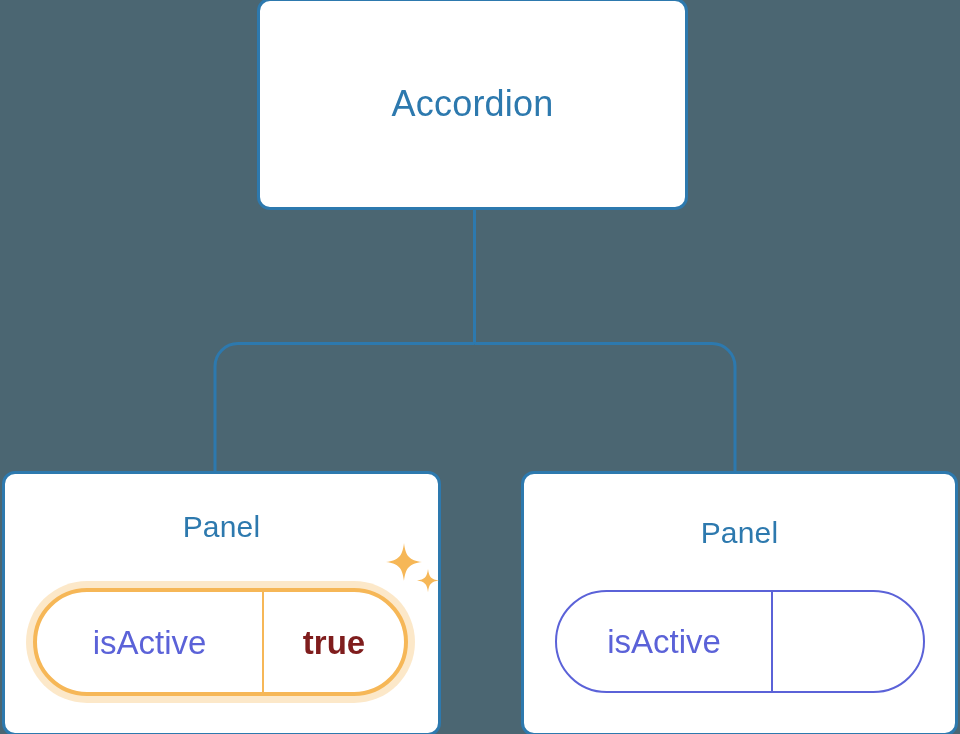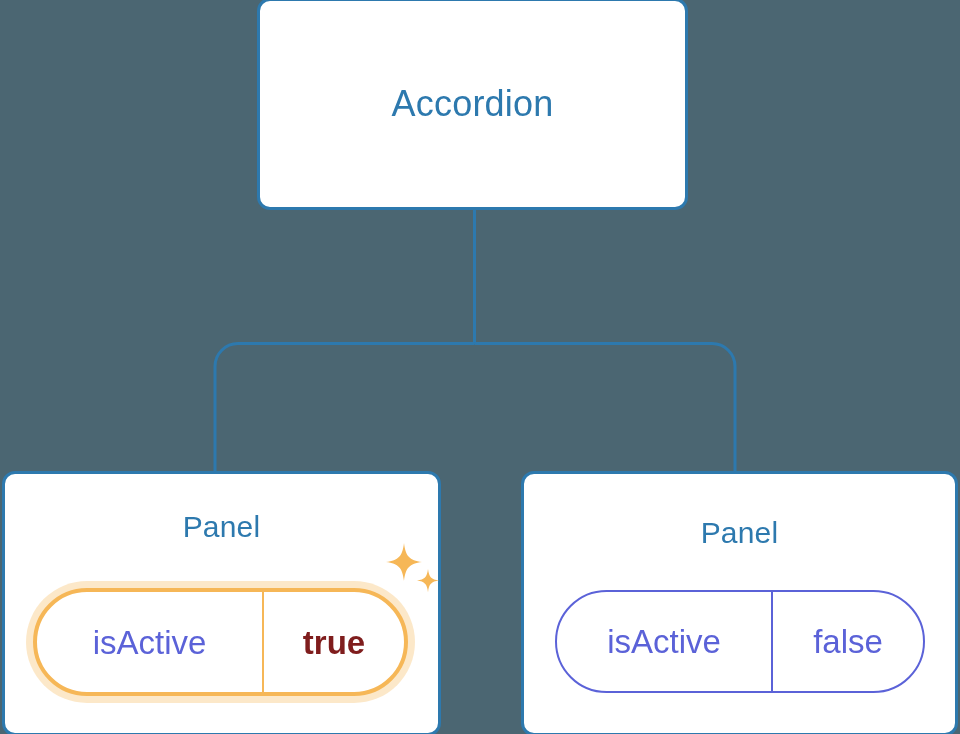--- a/index.html
+++ b/index.html
@@ -184,16 +184,15 @@
     <path d="M50 32 C51 40.2 53.3 42.5 61 43.6 C53.3 44.7 51 47 50 55.2 C49 47 46.7 44.7 39 43.6 C46.7 42.5 49 40.2 50 32 Z" fill="#f6b757"></path>
   </svg>
 
   <div class="node-card node-panel-right">
     <span class="node-title small">Panel</span>
   </div>
 
   <div class="prop-pill plain">
     <span class="prop-key">isActive</span>
     <span class="prop-divider"></span>
-    <span class="prop-val">false</span>
   </div>
 
 </div>
 
 </body></html>

